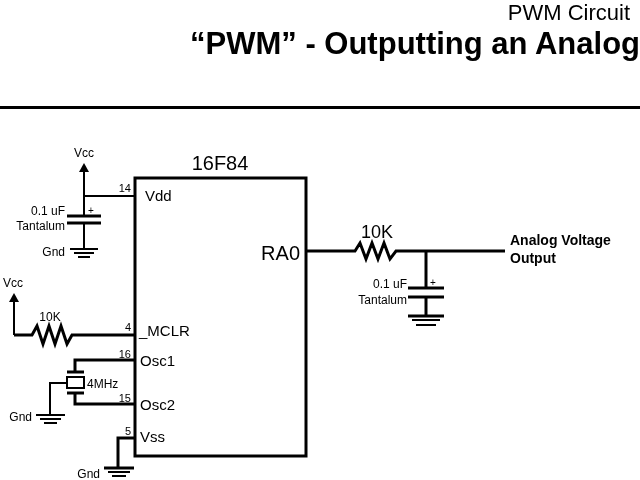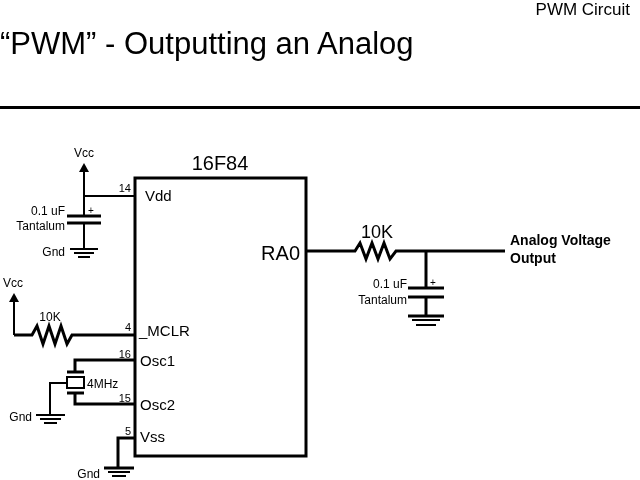--- a/index.html
+++ b/index.html
@@ -1,18 +1,18 @@
 <!DOCTYPE html>
 <html><head>
 <meta charset="utf-8">
 <style>
   html, body { margin:0; padding:0; background:#fff; }
   body { width:640px; height:480px; position:relative; overflow:hidden; font-family:"Liberation Sans", sans-serif; color:#000; }
-  .header-tag { position:absolute; right:10px; top:0px; font-size:17px; }
-  .title { position:absolute; left:0; top:26px; width:640px; text-align:left; font-weight:normal; font-size:31px; line-height:36px; }
+  .header-tag { position:absolute; right:10px; top:0px; font-size:22px; }
+  .title { position:absolute; left:0; top:26px; width:640px; text-align:right; font-weight:bold; font-size:31px; line-height:36px; }
   .rule { position:absolute; left:0; top:106px; width:640px; height:3px; background:#000; }
   svg { position:absolute; left:0; top:0; }
   svg text { font-family:"Liberation Sans", sans-serif; fill:#000; }
 </style>
 </head>
 <body>
 
 <div class="header-tag">PWM Circuit</div>
 <div class="title">
   <div>“PWM” - Outputting an Analog</div>

